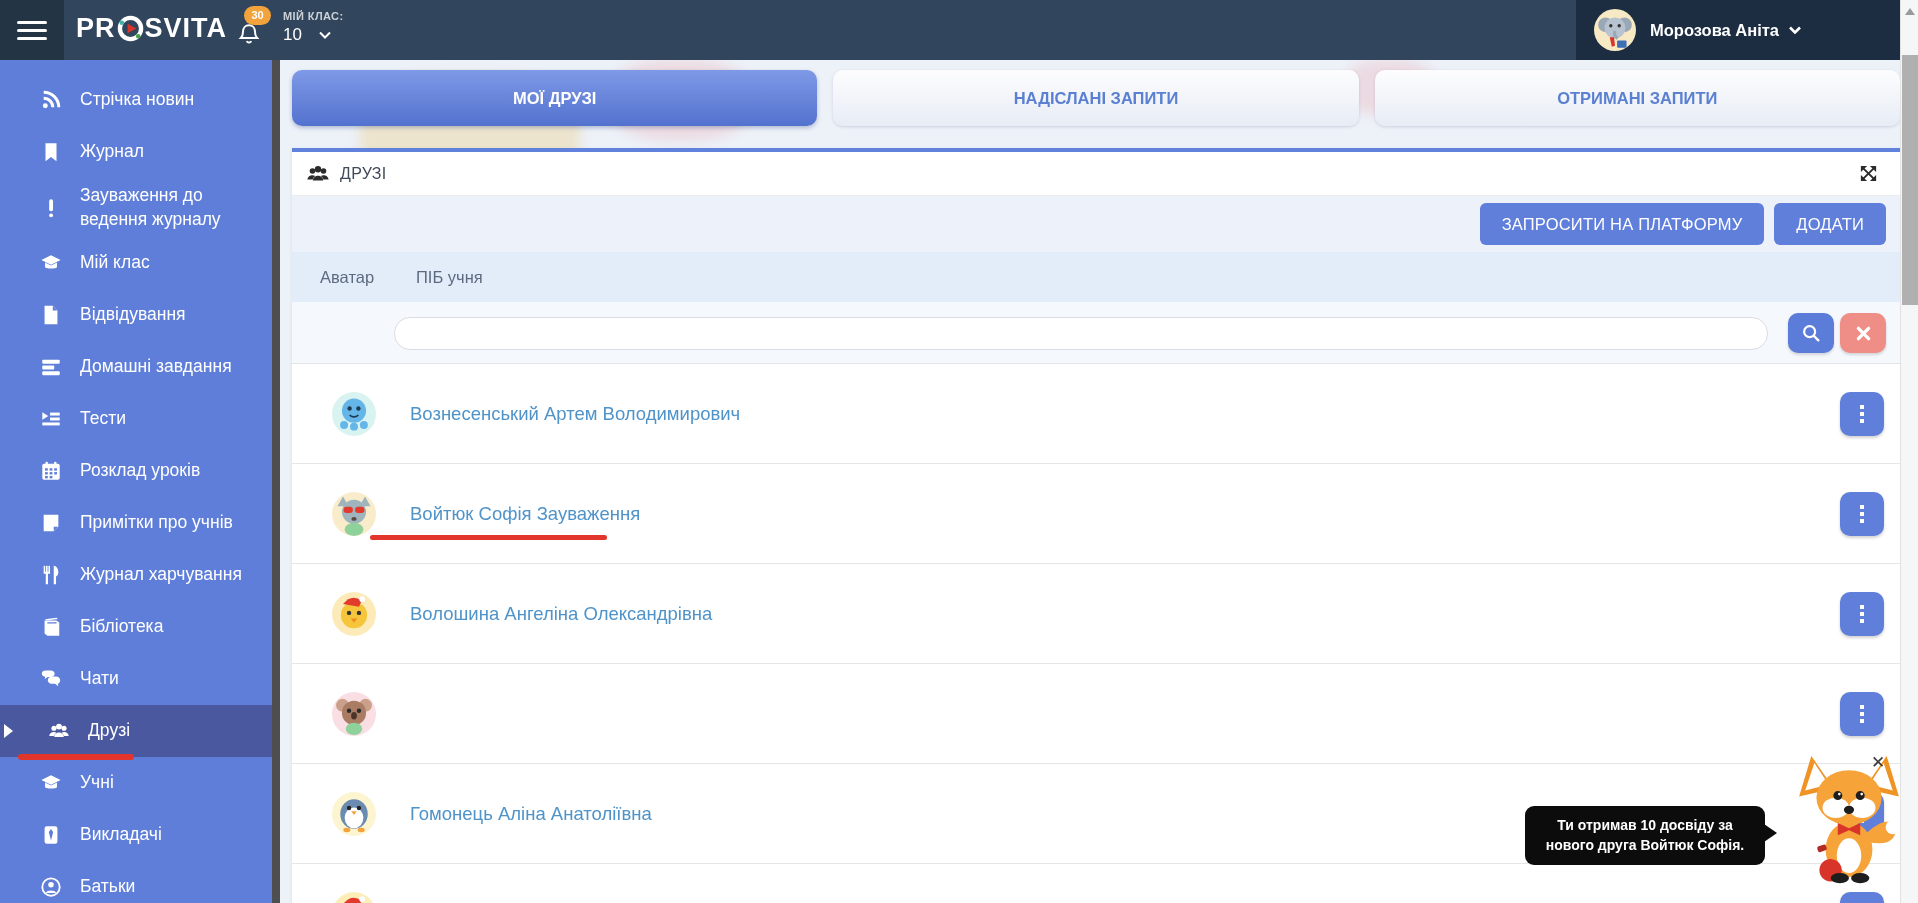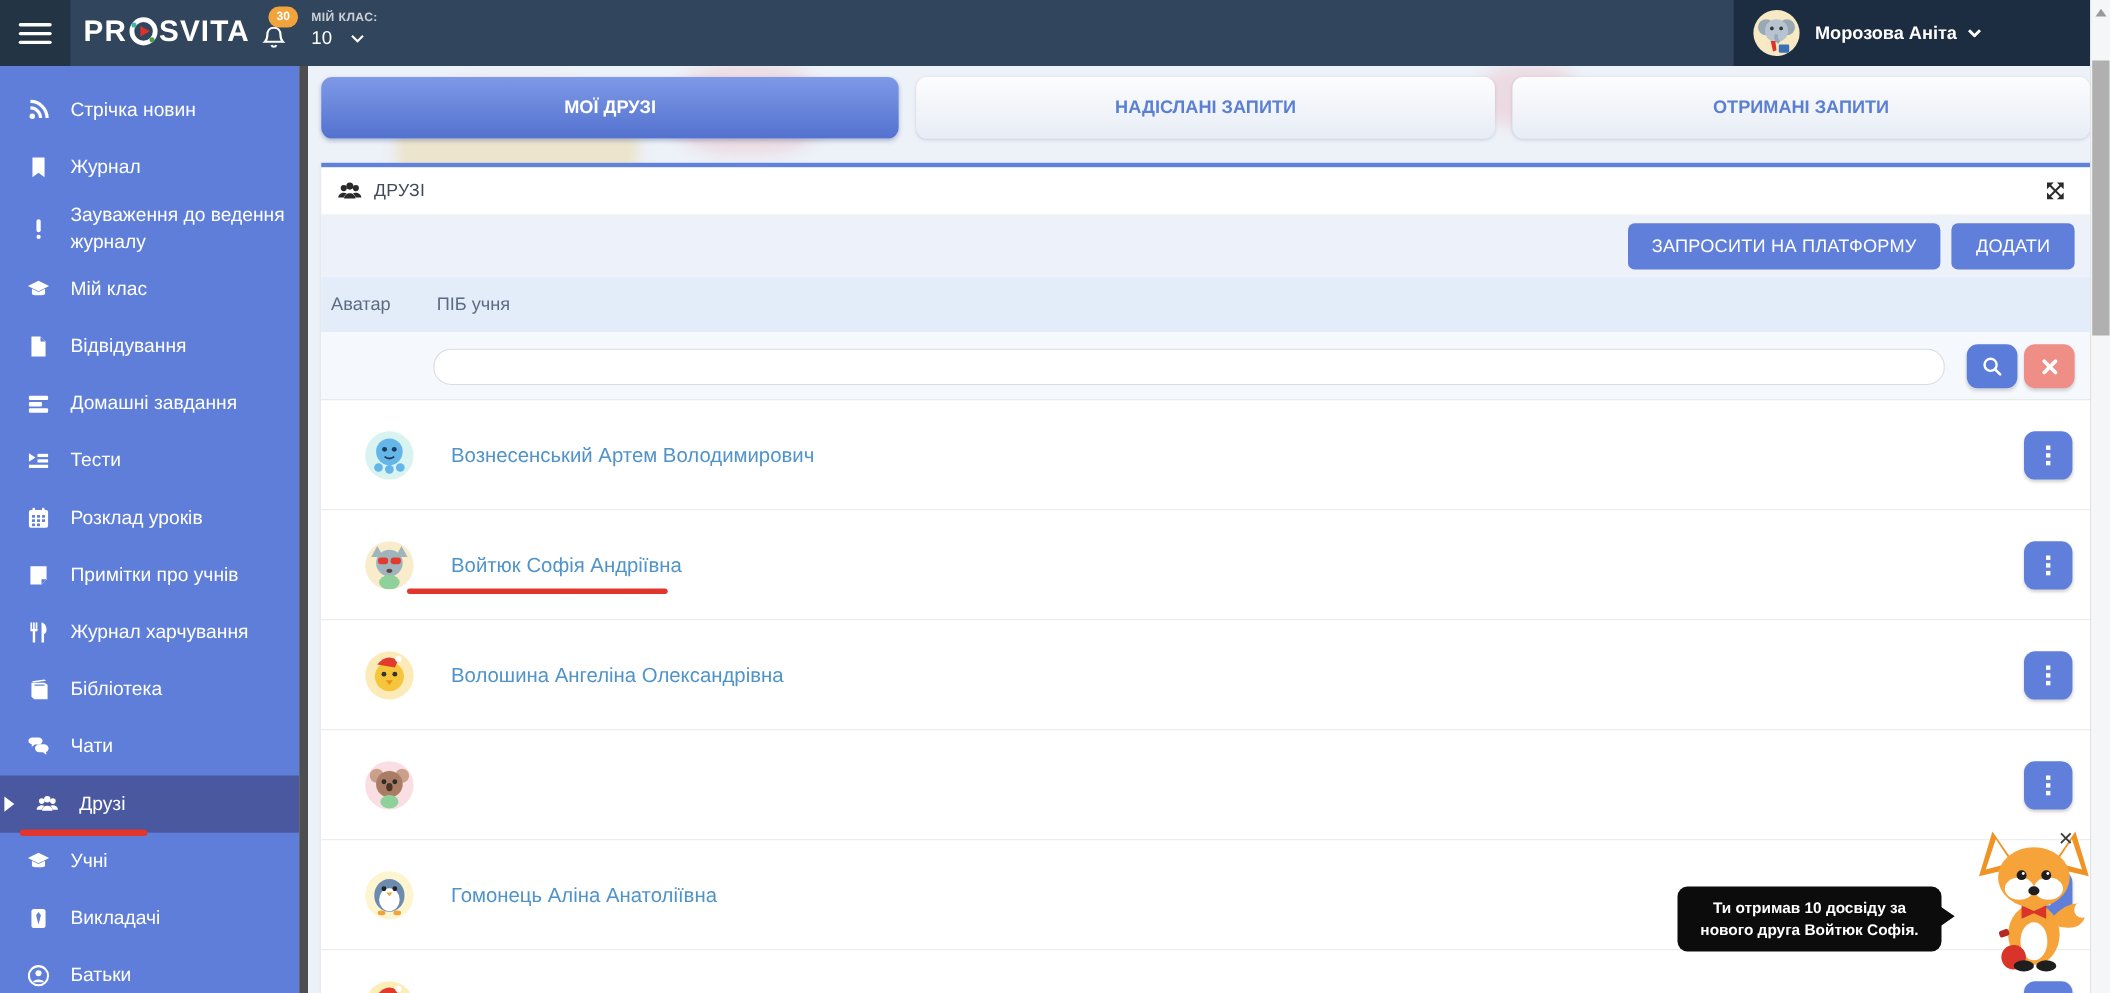--- a/index.html
+++ b/index.html
@@ -17,21 +17,21 @@
   .class-block { position:absolute; left:283px; top:10px; color:#fff; }
   .class-label { font-size:11px; font-weight:bold; color:rgba(255,255,255,.75); letter-spacing:.4px; }
   .class-value { margin-top:3px; font-size:17px; display:flex; align-items:center; gap:7px; cursor:pointer; }
   .user-panel { position:absolute; left:1576px; top:0; width:324px; height:60px; background:#1c2d42; display:flex; align-items:center; cursor:pointer;text-align:center; }
   .user-avatar { width:42px; height:42px; border-radius:50%; background:#f7e9c3; margin-left:18px; overflow:hidden; display:flex; align-items:center; justify-content:center; }
   .user-name { color:#fff; font-size:16.5px; font-weight:bold; margin-left:14px; }
   .chev { width:12px; height:8px; margin-left:10px; }
 
   
   .sidebar { position:absolute; left:0; top:60px; width:272px; height:843px; background:#5f7ed9; padding-top:14px; overflow:hidden; z-index:10; }
-  .side-item { position:relative; display:flex; align-items:center; min-height:52px; padding:6px 10px 6px 22px; color:#fff; cursor:pointer; }
+  .side-item { position:relative; display:flex; align-items:center; min-height:52px; padding:6px 10px 6px 38px; color:#fff; cursor:pointer; }
   .side-item.active { background:#4a58a0; }
   .side-icon { width:26px; height:24px; flex:0 0 26px; display:flex; align-items:center; justify-content:center; }
   .side-icon svg { width:22px; height:22px; }
   .side-label { margin-left:16px; font-size:17.5px; line-height:1.35; }
   .caret { position:absolute; left:4px; width:0; height:0; border-left:9px solid #fff; border-top:7px solid transparent; border-bottom:7px solid transparent; }
   .side-item.active .side-icon { margin-left:8px; }
   .red-underline { position:absolute; left:18px; bottom:-3px; width:116px; height:6px; background:#e2362c; border-radius:3px; }
   .side-strip { position:absolute; left:272px; top:60px; width:8px; height:843px; background:#4e4e50; z-index:11; }
 
   
@@ -45,21 +45,21 @@
   .tab { flex:1; display:flex; align-items:center; justify-content:center; font-size:16.5px; font-weight:bold; color:#5b80d2; background:linear-gradient(180deg,#fdfdfe,#e7ecf5); border-radius:10px; cursor:pointer; box-shadow:0 1px 3px rgba(90,110,160,.25); }
   .tab-active { background:linear-gradient(180deg,#7e99e6,#5372cf); color:#fff; box-shadow:0 2px 4px rgba(60,80,140,.35); }
 
   .panel { position:absolute; left:12px; top:88px; width:1608px; background:#fff; border-top:4px solid #6082dc; box-shadow:0 1px 4px rgba(0,0,0,.08); }
   .panel-head { height:44px; display:flex; align-items:center; padding:0 22px 0 14px; border-bottom:1px solid #ececec; }
   .panel-title { font-size:16px; color:#3f4b5a; margin-left:10px; letter-spacing:.3px; }
   .expand-btn { margin-left:auto; width:20px; height:20px; cursor:pointer; background:none; border:none; padding:0; }
   .toolbar { height:56px; background:#edf1f9; display:flex; align-items:center; justify-content:flex-end; padding-right:14px; gap:10px; }
   .btn { height:42px; background:#5f7fdb; color:#fff; border:none; border-radius:6px; font-size:16.5px; font-family:inherit; padding:0 22px; cursor:pointer; letter-spacing:.2px; }
   .cols { height:50px; background:#e3ecf9; display:flex; align-items:center; font-size:16.5px; color:#5d6b80; }
-  .col-avatar { margin-left:9px; width:96px; }
+  .col-avatar { margin-left:28px; width:96px; }
   .search-row { height:62px; background:#f5f8fd; position:relative; border-bottom:1px solid #e3e3e3; }
   .search-input { position:absolute; left:102px; top:15px; width:1374px; height:33px; border:1px solid #d9dde3; border-radius:16px; background:#fff; padding:0 14px; font-size:15px; font-family:inherit; outline:none; }
   .sq-btn { position:absolute; top:11px; width:46px; height:40px; border:none; border-radius:10px; cursor:pointer; display:flex; align-items:center; justify-content:center; }
   .search-btn { left:1496px; background:#5b7cd8; box-shadow:0 2px 3px rgba(0,0,0,.15); }
   .clear-btn { left:1548px; background:#ef8d87; box-shadow:0 2px 3px rgba(0,0,0,.15); }
 
   .frow { position:relative; height:100px; display:flex; align-items:center; padding-left:40px; border-bottom:1px solid #e6e6e6; background:#fff; }
   .avatar { width:44px; height:44px; border-radius:50%; overflow:hidden; flex:0 0 44px; }
   .avatar svg { width:100%; height:100%; }
   .fname { margin-left:34px; font-size:18.5px; color:#4f93c9; text-decoration:none; cursor:pointer; }
@@ -385,21 +385,21 @@
           <div class="frow">
             <span class="avatar" style="background:#f9ecca"><svg viewBox="0 0 40 40">
                 <polygon points="10,4 15,13 5,13" fill="#9fb4bd"></polygon>
                 <polygon points="30,4 25,13 35,13" fill="#9fb4bd"></polygon>
                 <circle cx="20" cy="18" r="11" fill="#9fb4bd"></circle>
                 <rect x="10.5" y="13.5" width="8.5" height="5.5" rx="2.7" fill="#e23b2e"></rect>
                 <rect x="21" y="13.5" width="8.5" height="5.5" rx="2.7" fill="#e23b2e"></rect>
                 <ellipse cx="20" cy="24.5" rx="2.4" ry="1.7" fill="#5b4a42"></ellipse>
                 <ellipse cx="20" cy="34" rx="8.5" ry="6" fill="#8fd19a"></ellipse>
               </svg></span>
-            <a class="fname">Войтюк Софія Андріївна</a>
+            <a class="fname">Войтюк Софія Зауваження</a>
             <span class="name-underline"></span>
             <button class="dots">
               <i></i>
               <i></i>
               <i></i>
             </button>
           </div>
           <div class="frow">
             <span class="avatar" style="background:#fcebb9"><svg viewBox="0 0 40 40">
                 <circle cx="20" cy="21" r="12" fill="#f5c53c"></circle>

